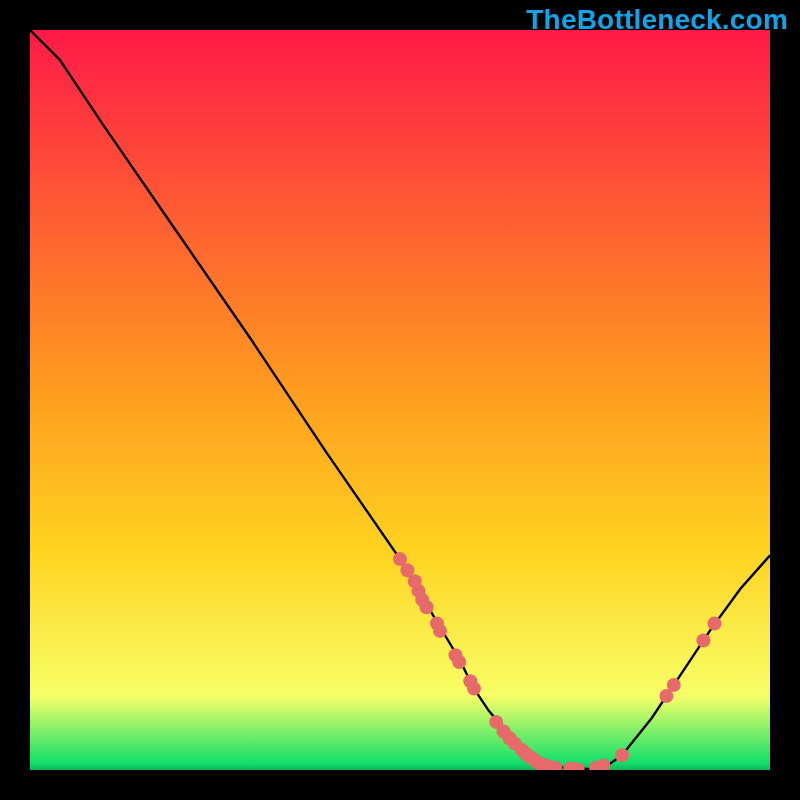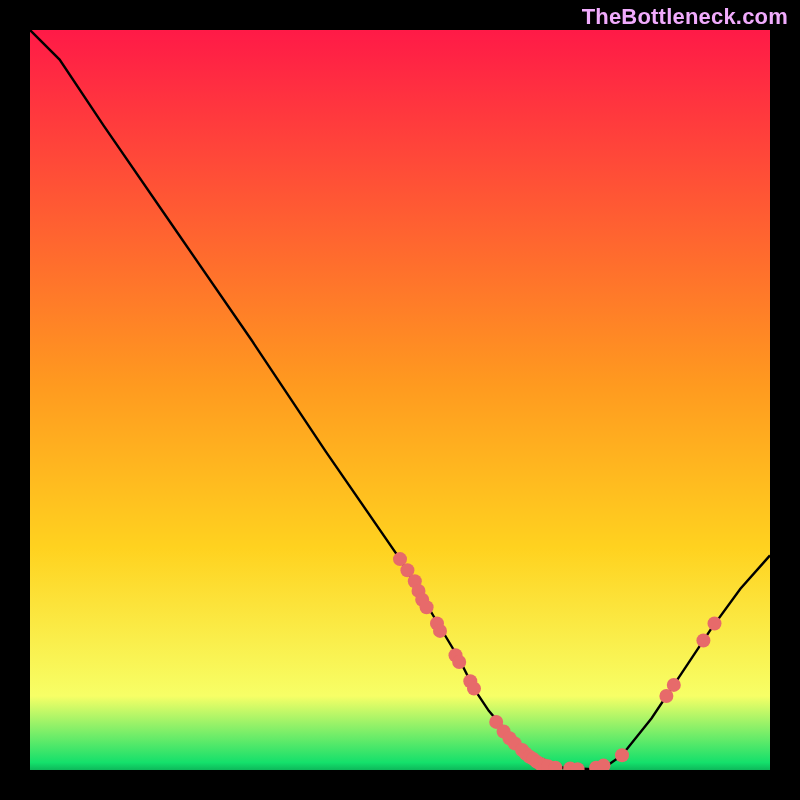--- a/index.html
+++ b/index.html
@@ -14,22 +14,22 @@
   .stage {
     position: relative;
     width: 800px;
     height: 800px;
     background: #000;
   }
   .attribution {
     position: absolute;
     top: 4px;
     right: 12px;
-    color: #f0abfc;
-    font-size: 22px;
+    color: #0ea5e9;
+    font-size: 28px;
     font-weight: 600;
     letter-spacing: 0.2px;
     z-index: 20;
     user-select: none;
   }
   .plot {
     position: absolute;
     left: 30px;
     top: 30px;
     width: 740px;

